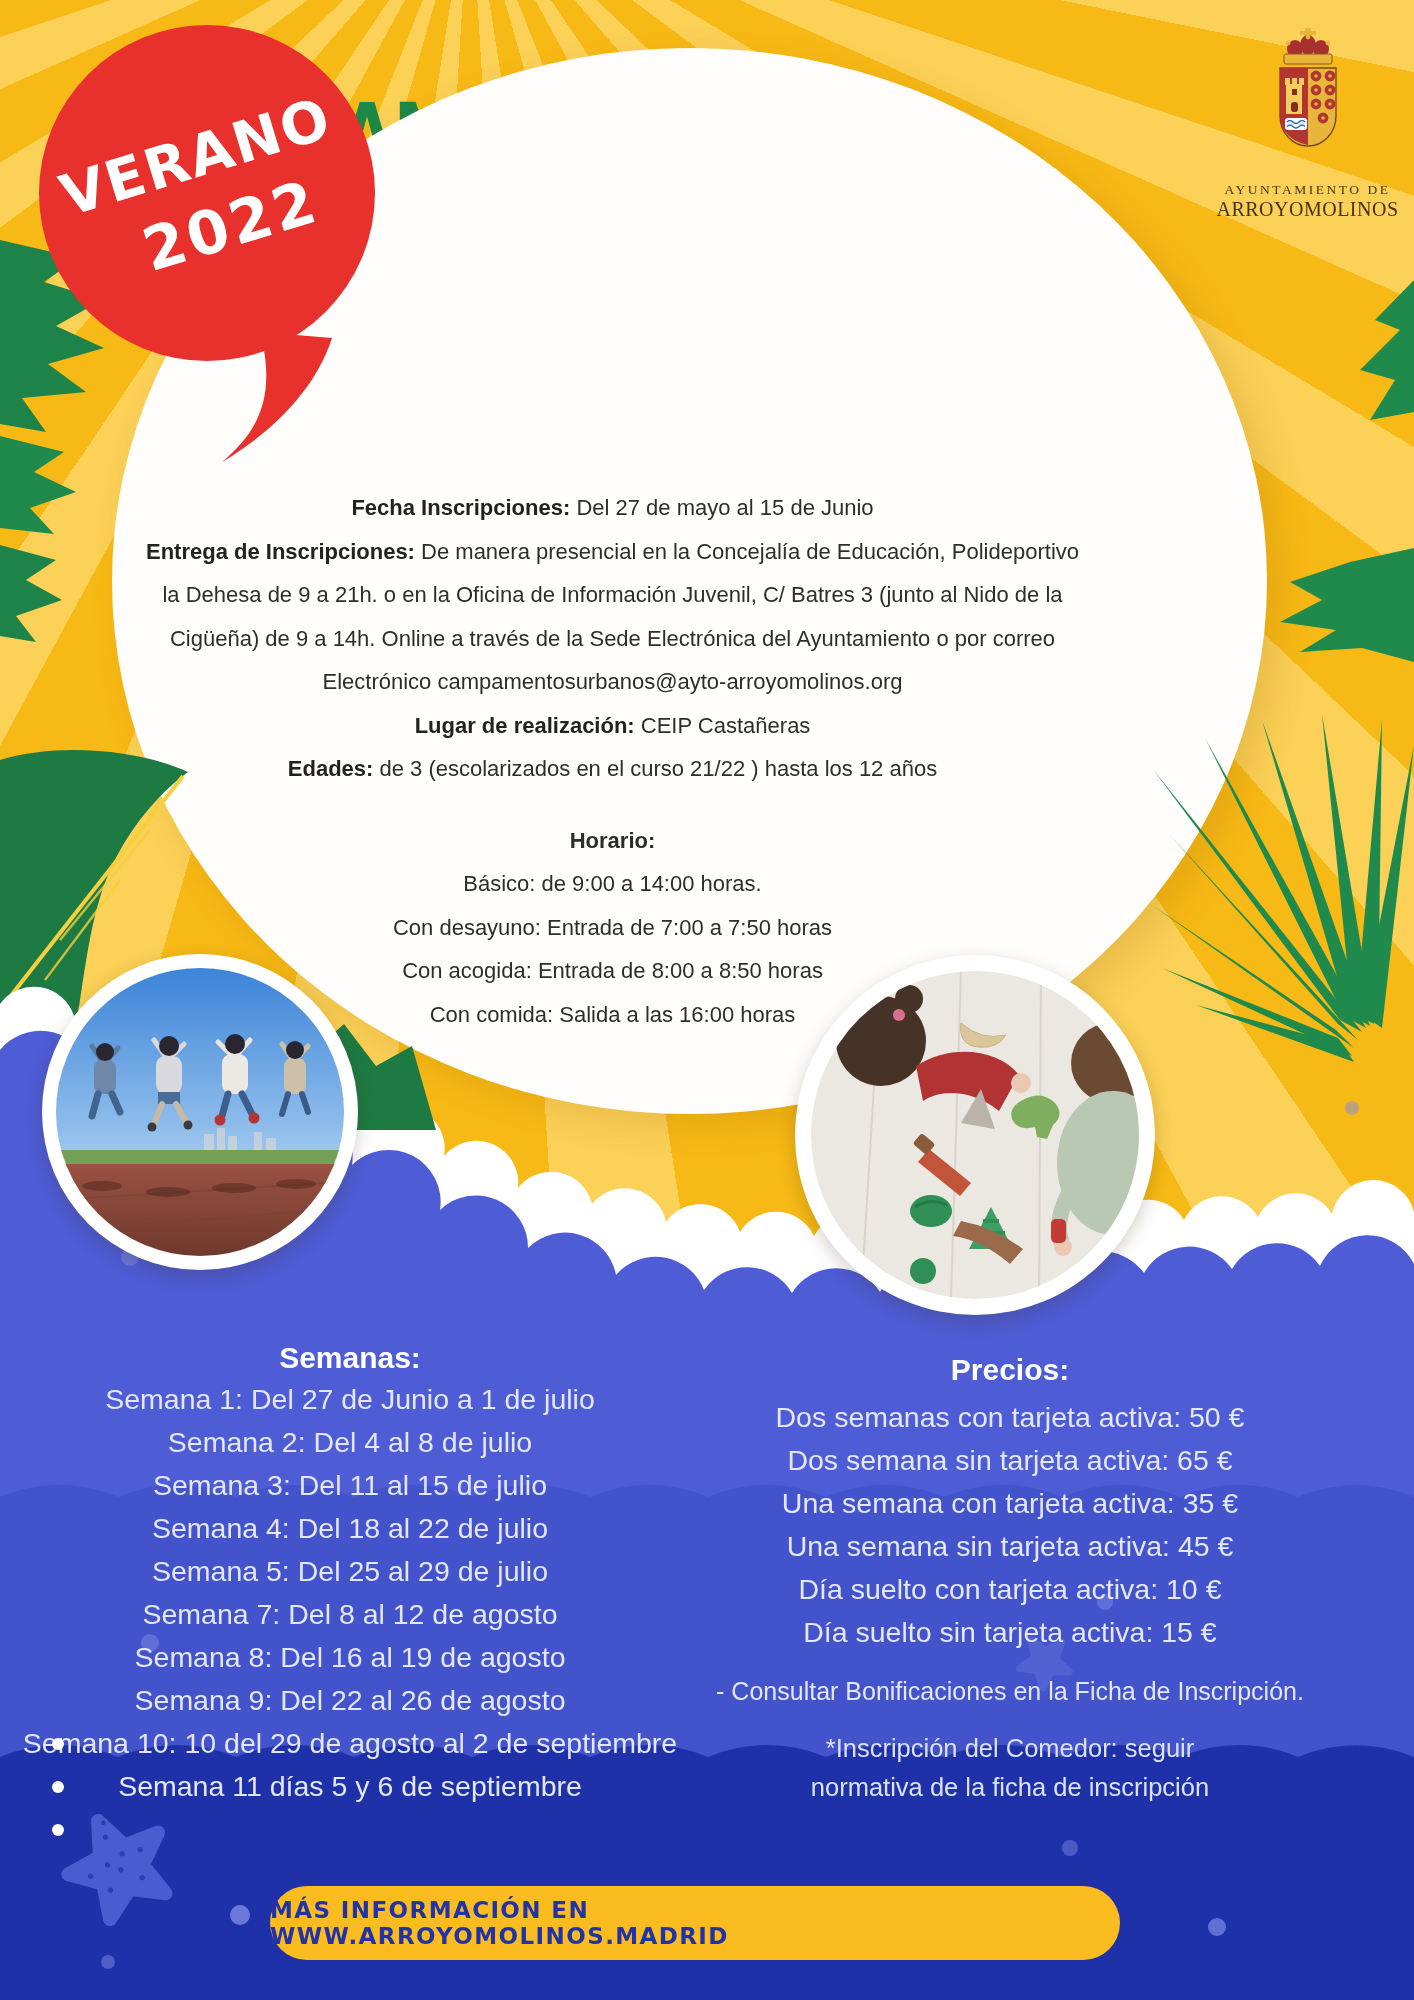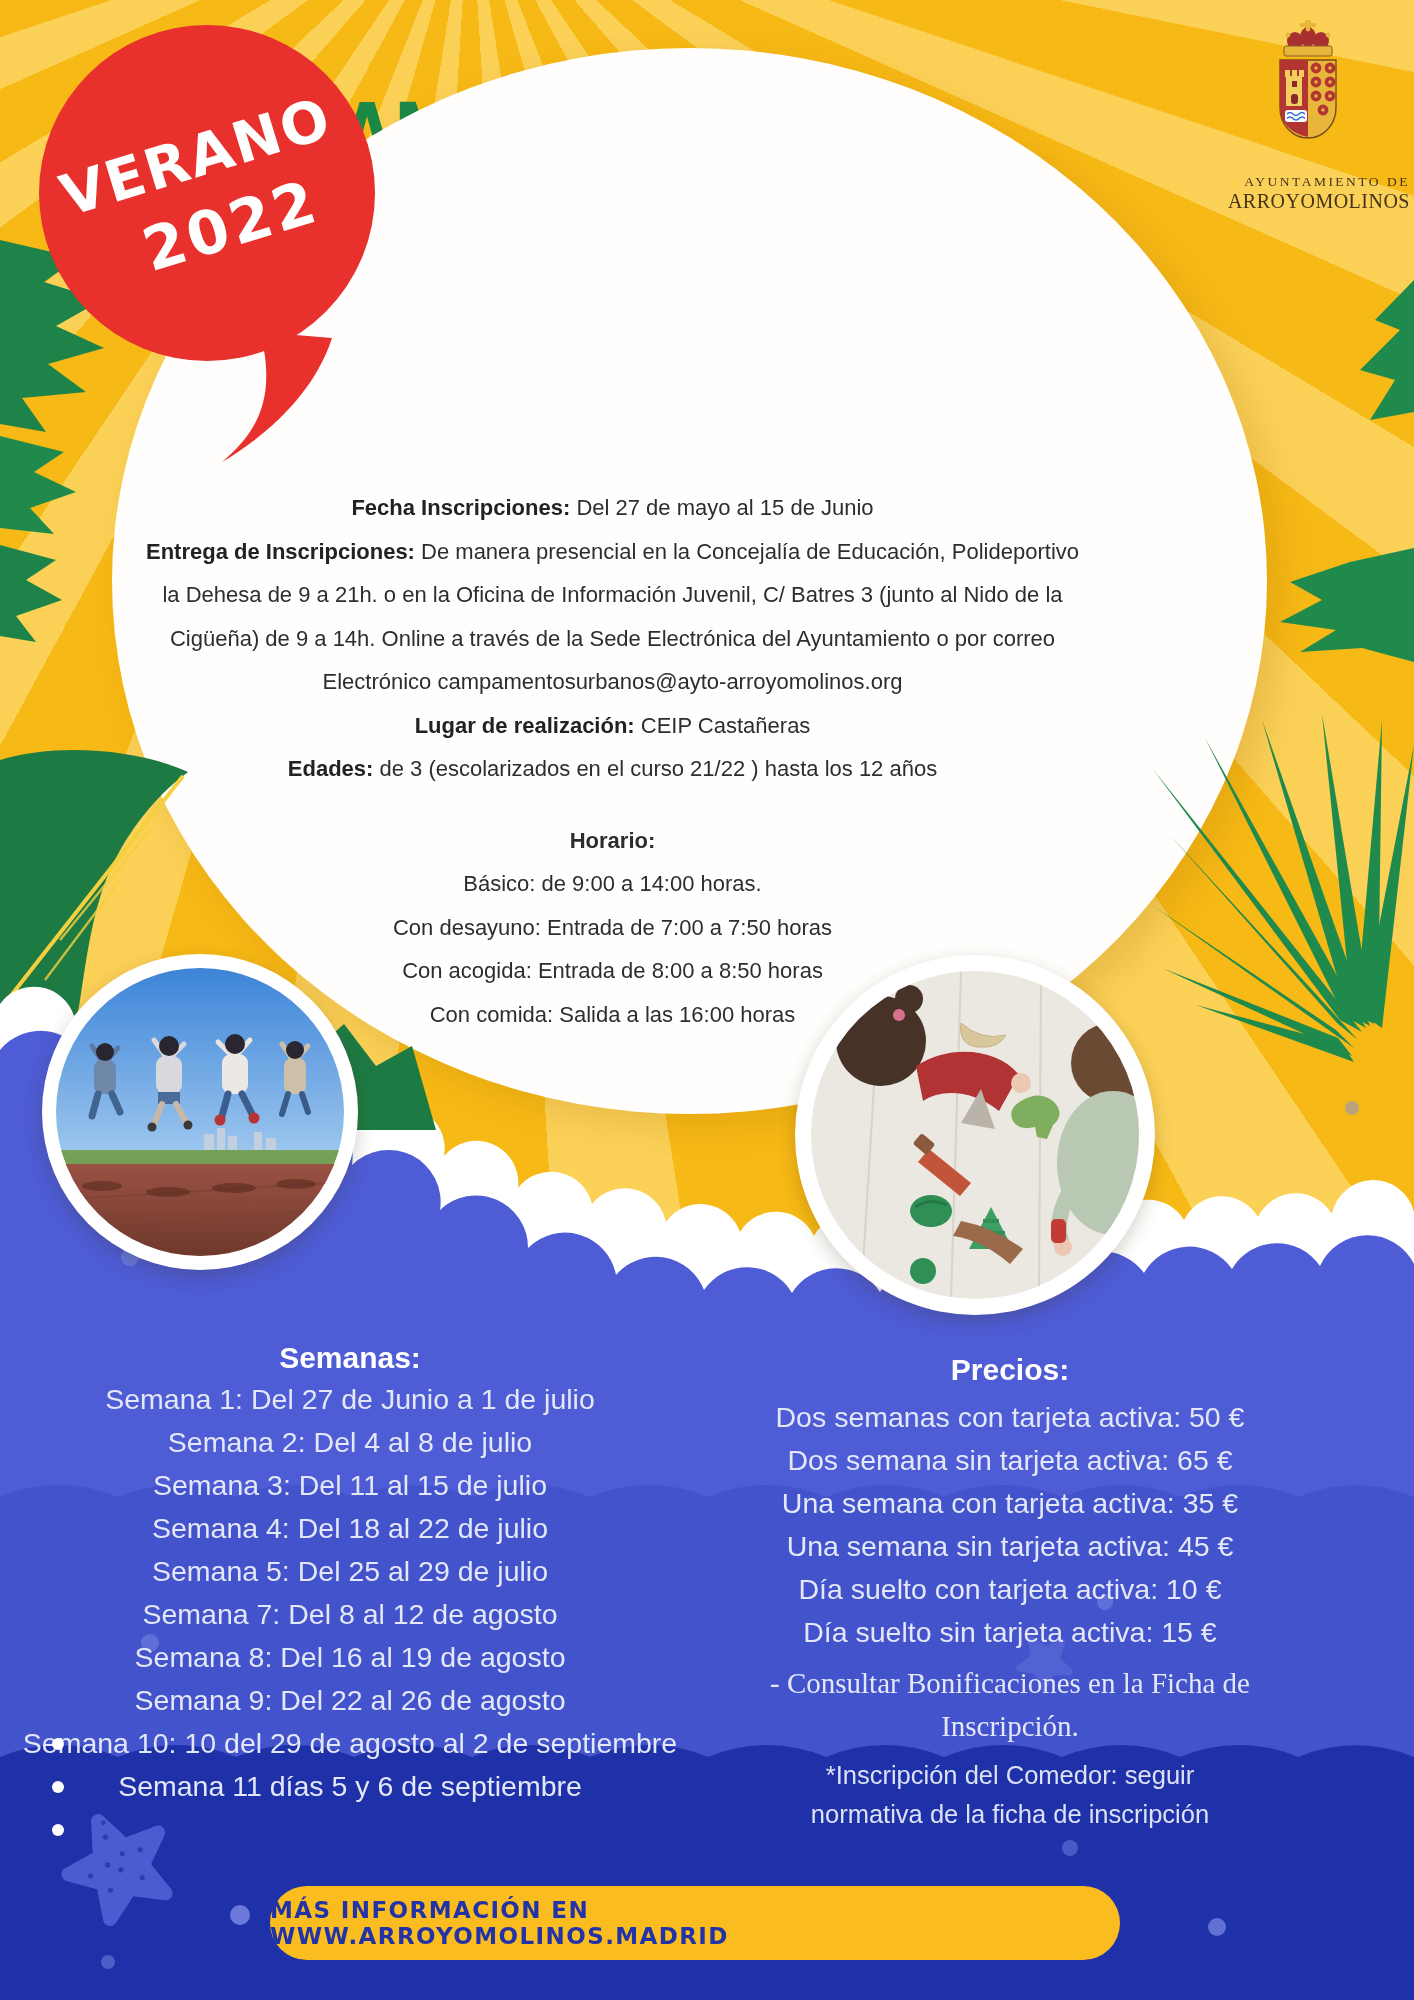--- a/index.html
+++ b/index.html
@@ -25,39 +25,39 @@
   .t-urba{position:absolute;top:364px;left:0;width:1120px;text-align:center;}
   .t-urba .display-word{font-size:60px;color:#F6B81C;transform:scaleY(1.18);letter-spacing:3px;}
   .info{
     position:absolute;left:145px;top:486px;width:935px;text-align:center;z-index:7;
     font-size:22px;line-height:43.5px;color:#2D2D2D;
   }
   .info .b{font-weight:bold;color:#222;}
   .horario{margin-top:28px;}
   .horario-heading{font-weight:bold;}
   .bubble-svg{position:absolute;left:20px;top:10px;z-index:3;}
-  .logo{position:absolute;left:1205px;top:20px;width:205px;text-align:right;z-index:3;
+  .logo{position:absolute;left:1205px;top:28px;width:205px;text-align:center;z-index:3;
         color:#45331a;font-family:"Liberation Serif",serif;}
   .logo-line1{font-size:13.5px;letter-spacing:2.5px;margin-top:4px;}
   .logo-line2{font-size:20px;letter-spacing:.5px;}
   .photo{position:absolute;border-radius:50%;background:#fff;z-index:6;
          box-shadow:0 6px 18px rgba(60,40,0,.22);}
   .photo-inner{position:absolute;border-radius:50%;overflow:hidden;}
   .photo-left{left:42px;top:954px;width:316px;height:316px;}
   .photo-left .photo-inner{left:14px;top:14px;width:288px;height:288px;}
   .photo-right{left:795px;top:955px;width:360px;height:360px;}
   .photo-right .photo-inner{left:16px;top:16px;width:328px;height:328px;}
   .bluetext{color:#E3E7F8;}
   .semanas{position:absolute;left:20px;top:1338px;width:660px;text-align:center;z-index:7;}
   .precios{position:absolute;left:650px;top:1350px;width:720px;text-align:center;z-index:7;}
   .col-heading{font-size:30px;line-height:40px;font-weight:bold;color:#FFFFFF;}
   .col-item{font-size:28.5px;line-height:43px;font-weight:300;}
   .bullet-row{position:relative;font-size:28.5px;line-height:43px;}
   .bullet-dot{position:absolute;left:32px;top:16px;width:12px;height:12px;border-radius:50%;background:#fff;}
-  .note1{width:620px;margin:8px auto;font-size:29px;line-height:43px;font-family:Liberation Serif, serif;}
+  .note1{width:620px;margin:16px auto;font-size:25px;line-height:43px;}
   .note2{width:480px;margin:4px auto;font-size:25.5px;line-height:39px;color:#DCE1F5;}
   .cta{
     position:absolute;left:270px;top:1886px;width:850px;height:74px;border-radius:38px;
     background:#FBBC1F;z-index:8;display:flex;flex-direction:column;align-items:flex-start;justify-content:center;
     color:#2133A6;font-weight:bold;font-size:23px;line-height:26px;letter-spacing:1.4px;
     font-family:"DejaVu Sans",sans-serif;cursor:pointer;
   }
 </style>
 </head>
 <body>

